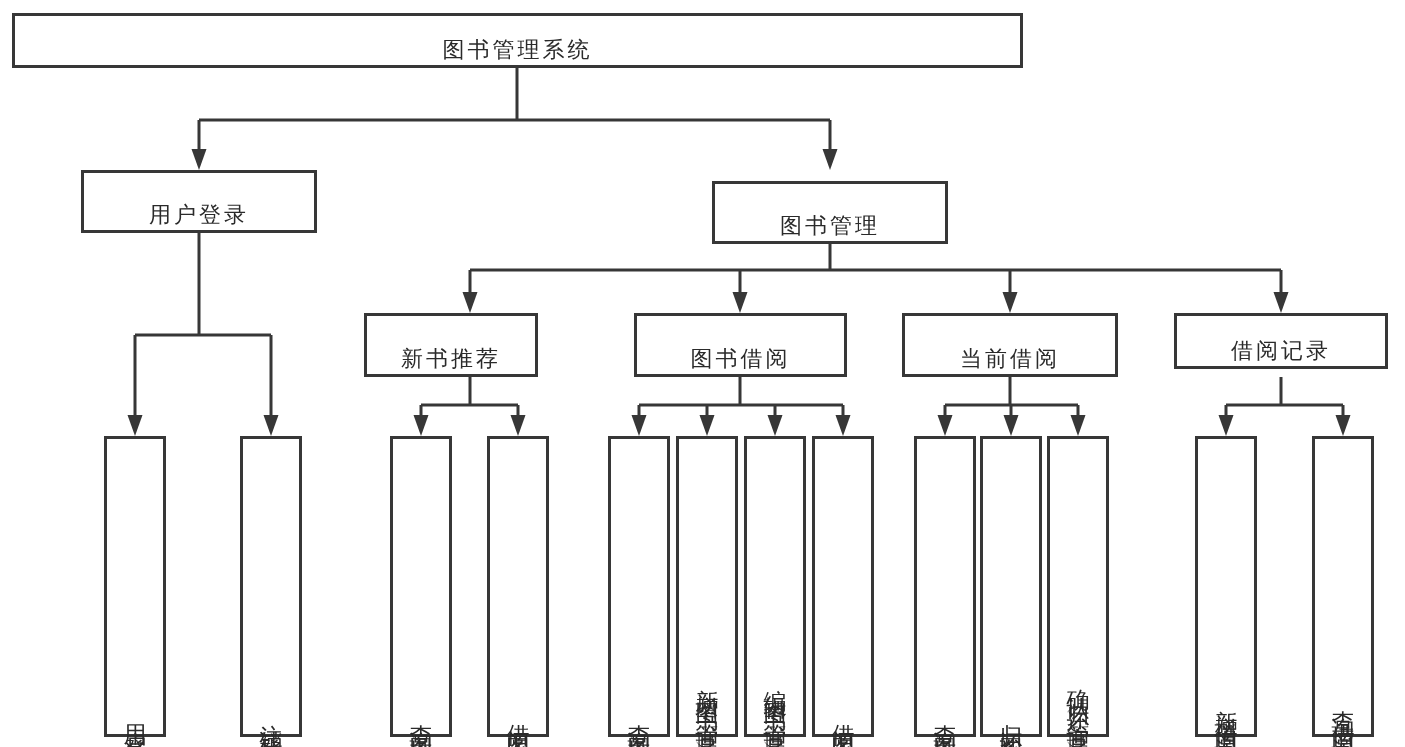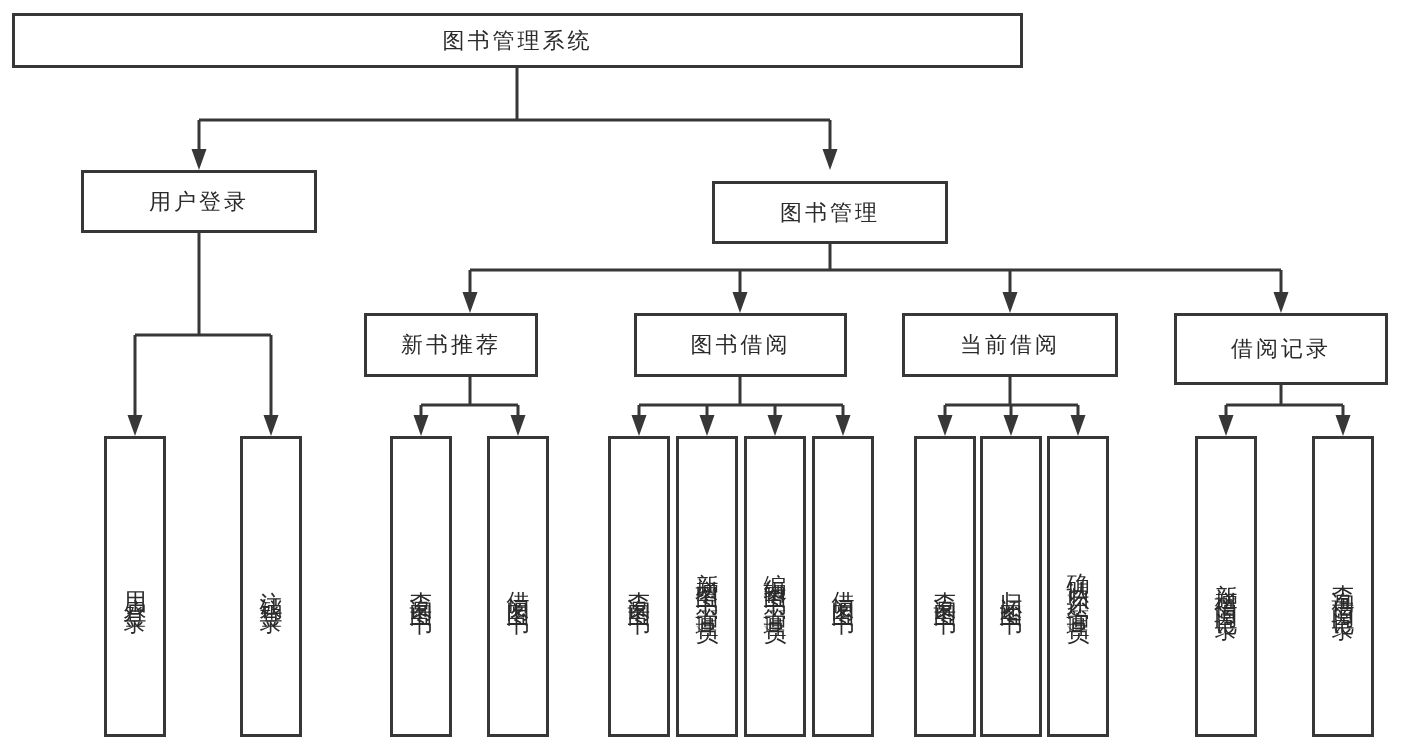--- a/index.html
+++ b/index.html
@@ -34,21 +34,21 @@
   .canvas svg polygon {
     fill: var(--line);
     stroke: none;
   }
   .node {
     position: absolute;
     box-sizing: border-box;
     background: var(--background);
     border: 3px solid var(--line);
     display: flex;
-    align-items: center;
+    align-items: flex-end;
     justify-content: center;
     color: var(--text);
   }
   .node.h span {
     font-size: 22px;
     letter-spacing: 3px;
     white-space: nowrap;
   }
   .node.leaf span {
     writing-mode: vertical-lr;
@@ -108,21 +108,21 @@
 
   <div class="node h" style="left:364px; top:313px; width:174px; height:64px;">
     <span>新书推荐</span>
   </div>
   <div class="node h" style="left:902px; top:313px; width:216px; height:64px;">
     <span>当前借阅</span>
   </div>
   <div class="node h" style="left:634px; top:313px; width:213px; height:64px;">
     <span>图书借阅</span>
   </div>
-  <div class="node h" style="left:1174px; top:313px; width:214px; height:72px;">
+  <div class="node h" style="left:1174px; top:313px; width:214px; height:56px;">
     <span>借阅记录</span>
   </div>
 
   <div class="node leaf" style="left:104px; top:436px; width:62px; height:301px;">
     <span>用户登录</span>
   </div>
   <div class="node leaf" style="left:240px; top:436px; width:62px; height:301px;">
     <span>注销登录</span>
   </div>
 

